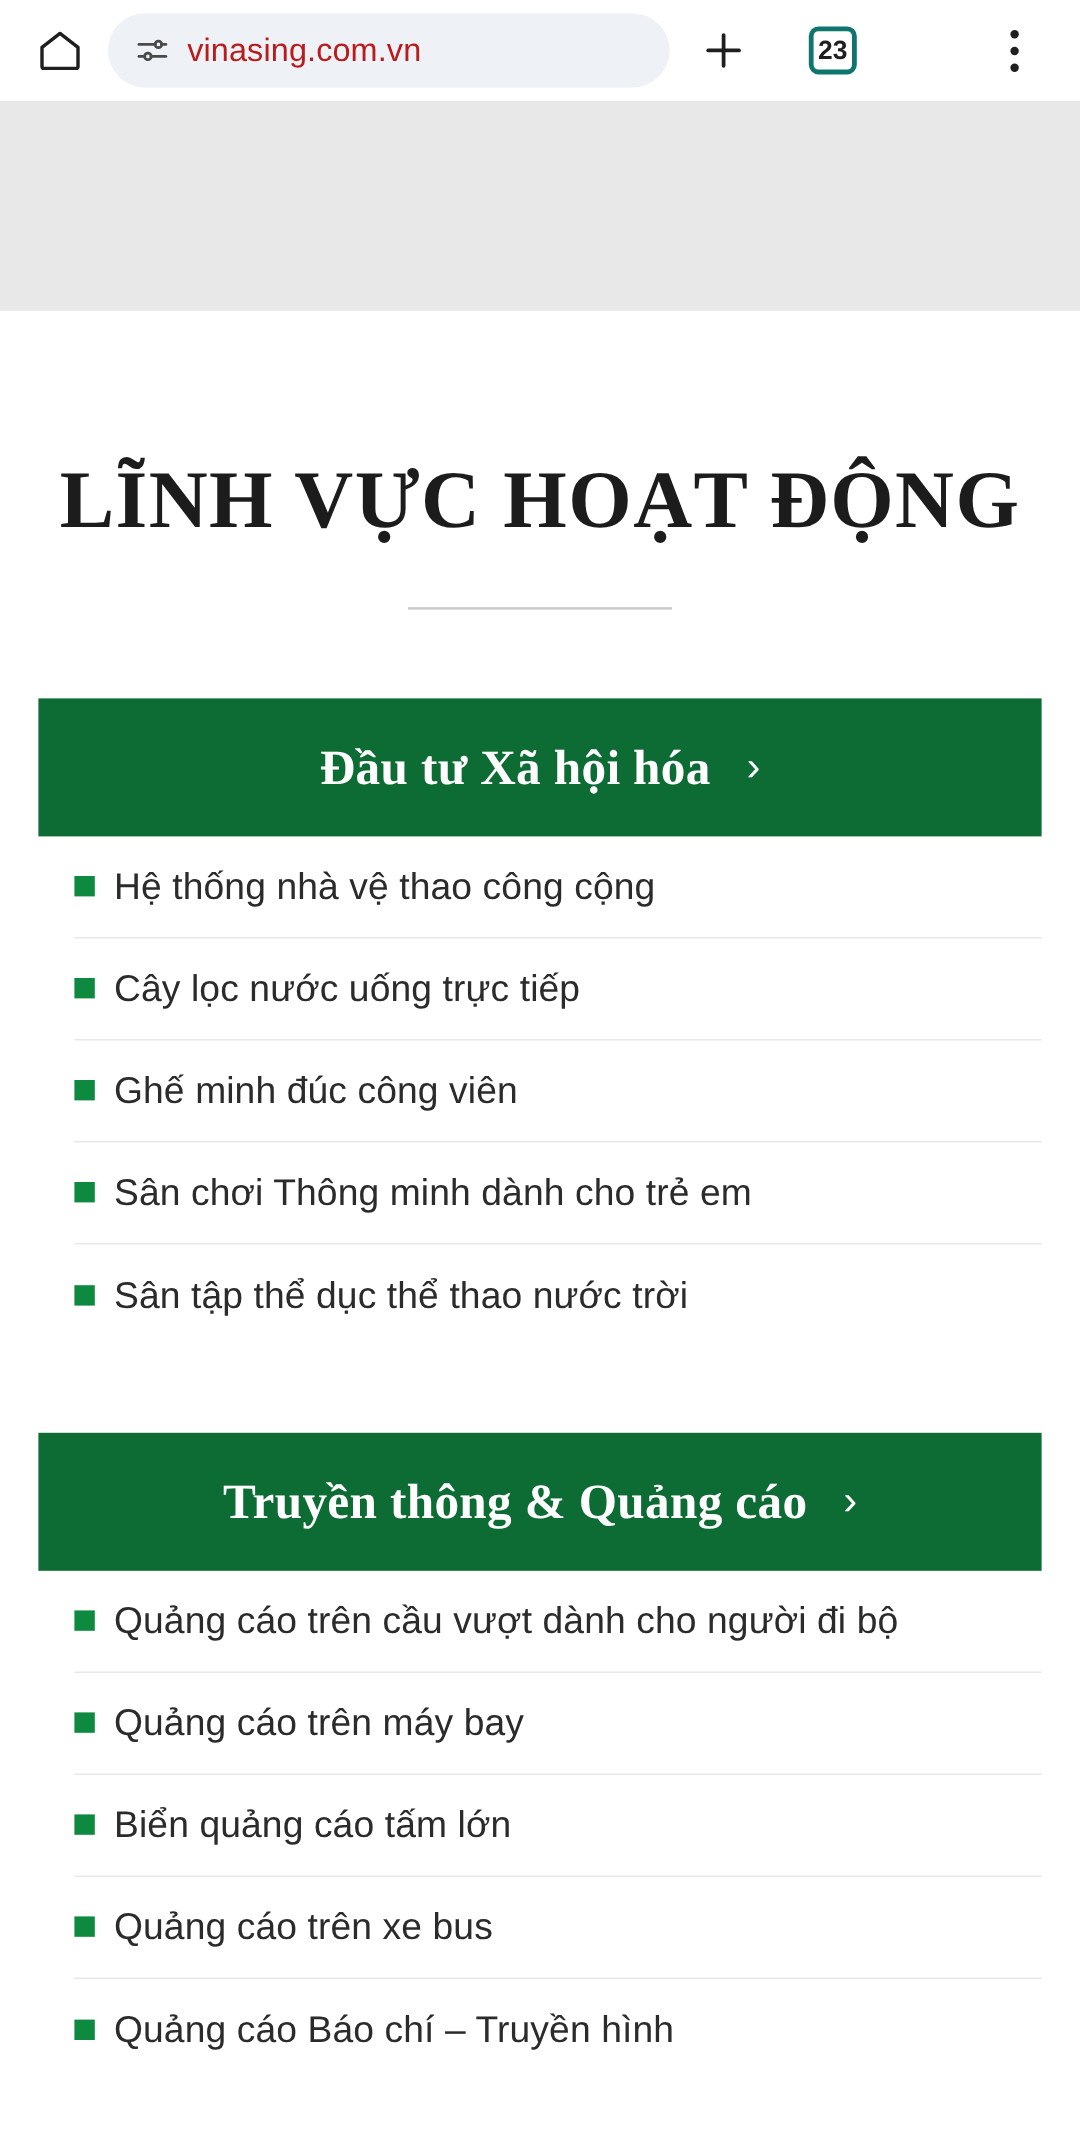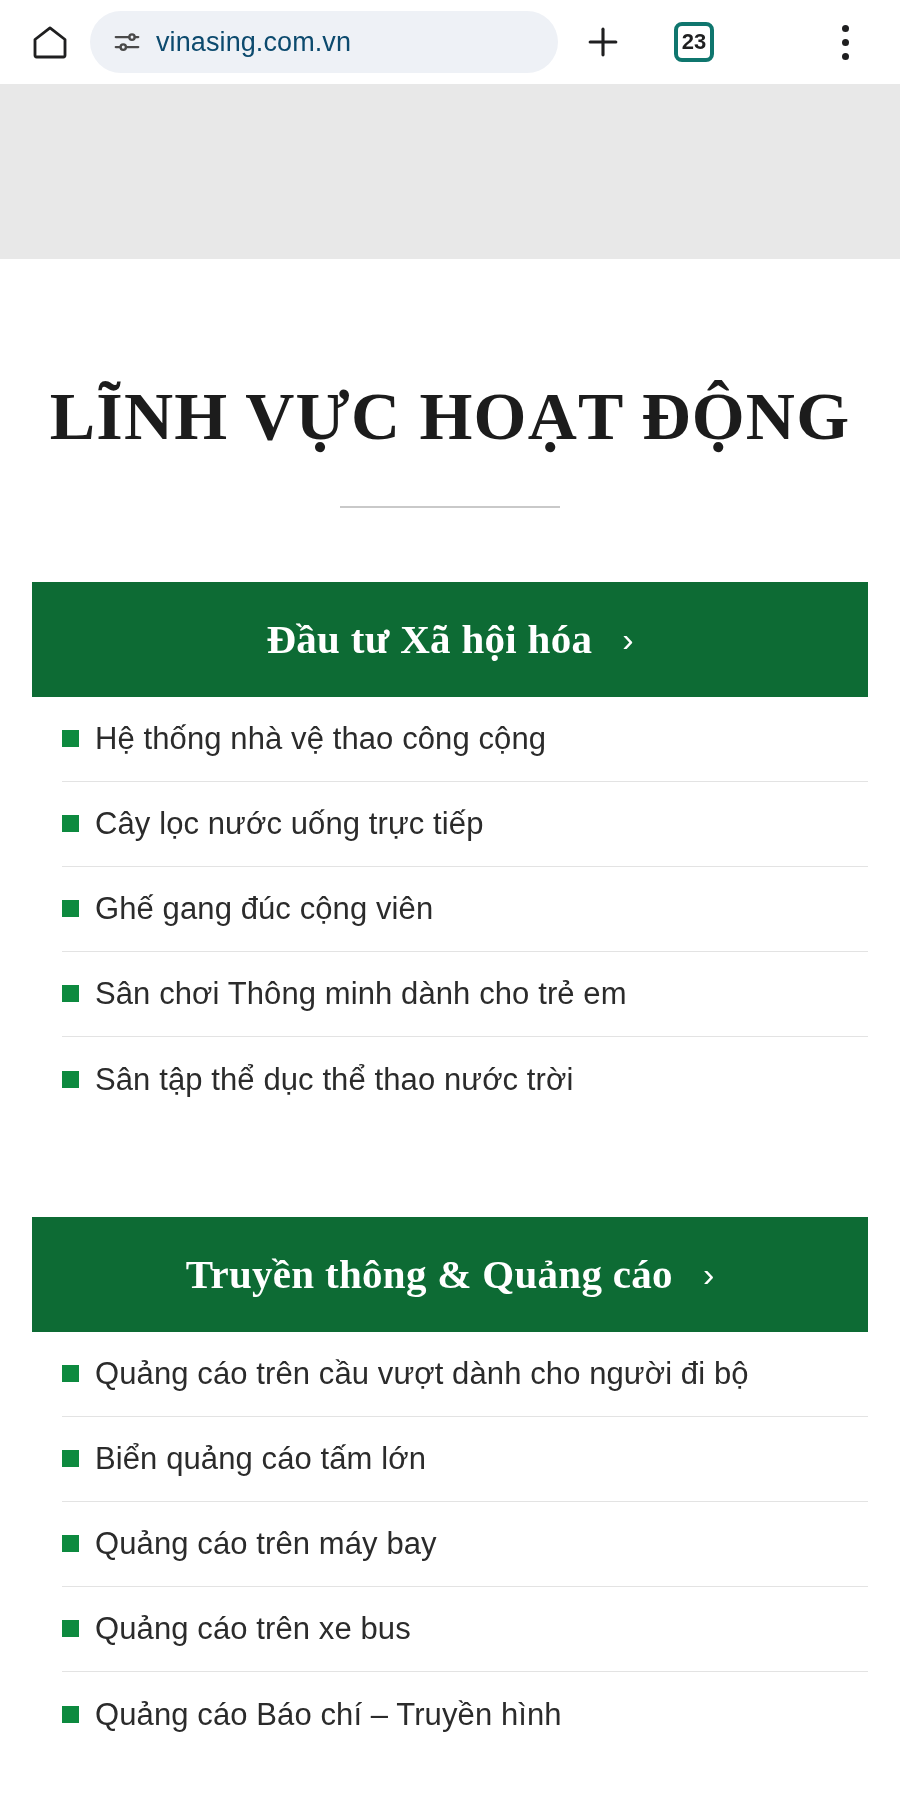--- a/index.html
+++ b/index.html
@@ -37,21 +37,21 @@
     margin-left: 4px;
     background: #eef1f6;
     border-radius: 34px;
     display: flex;
     align-items: center;
     padding: 0 22px;
     gap: 14px;
   }
   .omnibox .url {
     font-size: 27px;
-    color: #0c4a6e;
+    color: #b91c1c;
     letter-spacing: 0.1px;
     white-space: nowrap;
     overflow: hidden;
   }
   .chrome-action {
     height: 72px;
     display: flex;
     align-items: center;
     justify-content: center;
     flex: 0 0 auto;
@@ -94,21 +94,21 @@
     line-height: 1.1;
   }
   .title-rule {
     width: 220px;
     height: 2px;
     background: #c9c9c9;
     margin: 52px auto 0;
   }
 
   .block { margin-top: 74px; }
-  .block.second { margin-top: 95px; }
+  .block.second { margin-top: 72px; }
 
   .block-header {
     margin: 0 32px;
     height: 115px;
     background: #0d6b34;
     display: flex;
     align-items: center;
     justify-content: center;
     gap: 30px;
   }
@@ -210,21 +210,21 @@
       <div class="item">
         <span class="bullet"></span>
         <span class="item-label">Hệ thống nhà vệ thao công cộng</span>
       </div>
       <div class="item">
         <span class="bullet"></span>
         <span class="item-label">Cây lọc nước uống trực tiếp</span>
       </div>
       <div class="item">
         <span class="bullet"></span>
-        <span class="item-label">Ghế gang đúc cộng viên</span>
+        <span class="item-label">Ghế minh đúc công viên</span>
       </div>
       <div class="item">
         <span class="bullet"></span>
         <span class="item-label">Sân chơi Thông minh dành cho trẻ em</span>
       </div>
       <div class="item">
         <span class="bullet"></span>
         <span class="item-label">Sân tập thể dục thể thao nước trời</span>
       </div>
     </div>
@@ -235,28 +235,28 @@
       <span class="label">Truyền thông &amp; Quảng cáo</span>
       <span class="chev">›</span>
     </div>
     <div class="item-list">
       <div class="item">
         <span class="bullet"></span>
         <span class="item-label">Quảng cáo trên cầu vượt dành cho người đi bộ</span>
       </div>
       <div class="item">
         <span class="bullet"></span>
+        <span class="item-label">Quảng cáo trên máy bay</span>
+      </div>
+      <div class="item">
+        <span class="bullet"></span>
         <span class="item-label">Biển quảng cáo tấm lớn</span>
       </div>
       <div class="item">
         <span class="bullet"></span>
-        <span class="item-label">Quảng cáo trên máy bay</span>
-      </div>
-      <div class="item">
-        <span class="bullet"></span>
         <span class="item-label">Quảng cáo trên xe bus</span>
       </div>
       <div class="item">
         <span class="bullet"></span>
         <span class="item-label">Quảng cáo Báo chí – Truyền hình</span>
       </div>
     </div>
   </div>
 
 </div>

